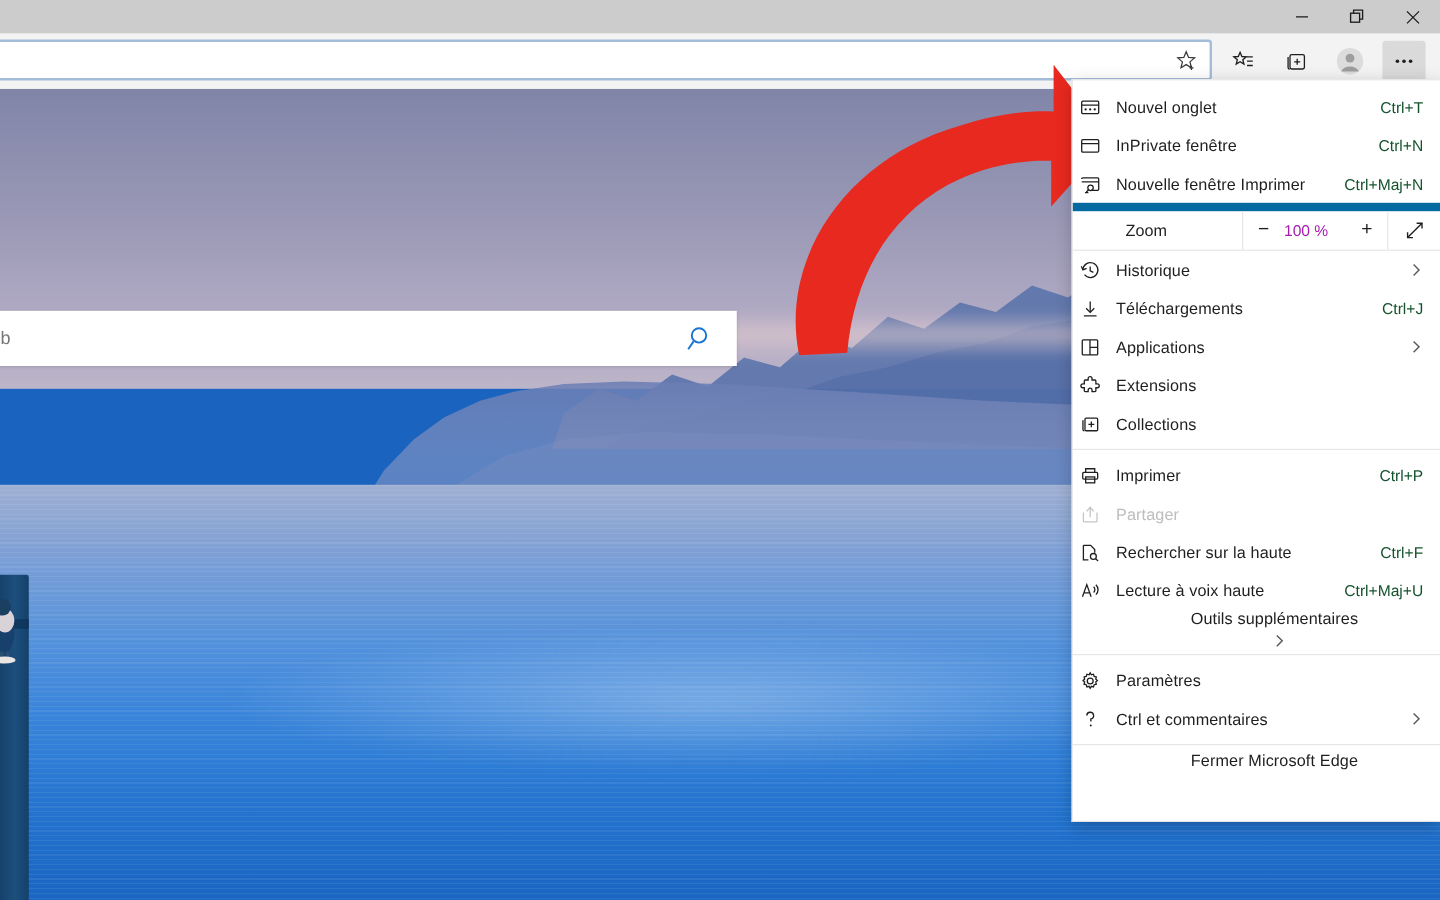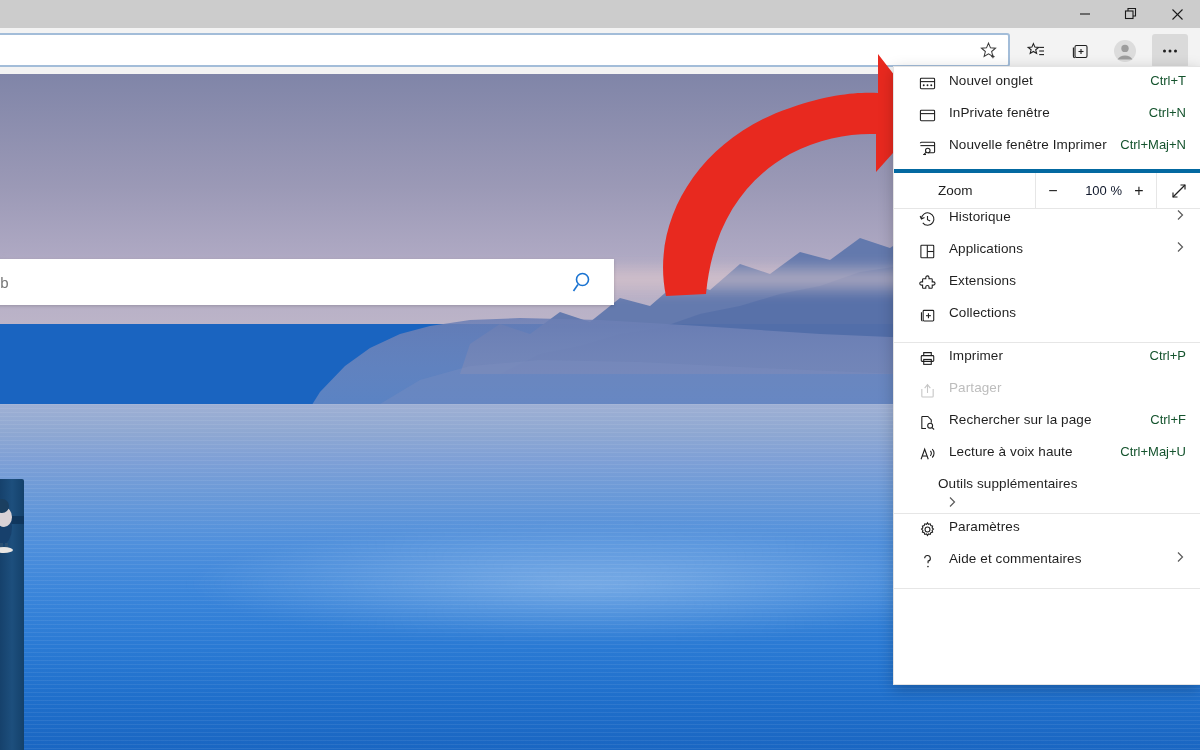--- a/index.html
+++ b/index.html
@@ -153,22 +153,22 @@
     width: 307px; height: 619px;
     background: #ffffff;
     border: 1px solid #e4e4e4;
     border-right: none;
     box-shadow: 0 4px 14px rgba(0,0,0,.22);
     padding: 6px 0 4px 0;
   }
   .menu-item {
     position: relative;
     height: 32px;
-    display: flex; align-items: flex-start;
-    padding: 0 14px 0 25px;
+    display: flex; align-items: center;
+    padding: 0 14px 0 6px;
     color: #1f1f1f;
     font-size: 13.5px;
   }
   .menu-item.disabled { color: #bdbdbd; }
   .mi-icon {
     width: 30px; min-width: 30px; height: 20px;
     display: flex; align-items: center; justify-content: flex-start;
     color: #1f1f1f;
   }
   .menu-item.disabled .mi-icon { color: #c6c6c6; }
@@ -178,38 +178,38 @@
   .mi-noicon { padding-left: 44px; flex-direction: column; }
 
   .menu-sep {
     height: 1px; background: #e6e6e6; margin: 5px 0 5px 0;
   }
 
   
   .zoom-row {
     height: 40px;
     display: flex; align-items: stretch;
-    border-top: 4px solid #0369a1;
+    border-top: 7px solid #0369a1;
     border-bottom: 1px solid #e6e6e6;
   }
   .zoom-label {
     flex: 1; display: flex; align-items: center;
     padding-left: 44px; font-size: 13.5px; color: #1f1f1f;
   }
   .zoom-controls {
     display: flex; align-items: center;
     border-left: 1px solid #e6e6e6;
   }
   .zoom-btn {
     width: 34px; height: 100%;
     display: flex; align-items: center; justify-content: center;
     color: #1f1f1f;
   }
   .zoom-value {
-    min-width: 52px; text-align: right; font-size: 13px; color: #0f172a;
+    min-width: 52px; text-align: left; font-size: 13px; color: #a21caf;
   }
   .zoom-full {
     width: 44px; display: flex; align-items: center; justify-content: center;
     border-left: 1px solid #e6e6e6; color: #1f1f1f;
   }
 </style>
 </head>
 <body>
 
 <div id="app">
@@ -411,20 +411,31 @@
         </svg>
       </span>
       <span class="mi-label">Historique</span>
       <span class="mi-chevron">
         <svg width="12" height="12" viewBox="0 0 12 12" fill="none" stroke="currentColor" stroke-width="1.2">
             <polyline points="4,1.5 8.5,6 4,10.5"></polyline>
           </svg>
       </span>
     </div>
 
+    <div class="menu-item">
+      <span class="mi-icon">
+        <svg width="17" height="17" viewBox="0 0 18 18" fill="none" stroke="currentColor" stroke-width="1.15">
+          <line x1="9" y1="2.4" x2="9" y2="11.8"></line>
+            <polyline points="5.4,8.4 9,12 12.6,8.4"></polyline>
+          <line x1="3.4" y1="15" x2="14.6" y2="15"></line>
+        </svg>
+      </span>
+      <span class="mi-label">Téléchargements</span>
+      <span class="mi-shortcut">Ctrl+J</span>
+    </div>
 
     <div class="menu-item">
       <span class="mi-icon">
         <svg width="17" height="17" viewBox="0 0 18 18" fill="none" stroke="currentColor" stroke-width="1.15">
           <rect x="2" y="2.4" width="13.6" height="13.2" rx="0.8"></rect>
           <line x1="8.8" y1="2.4" x2="8.8" y2="15.6"></line>
             <line x1="8.8" y1="9" x2="15.6" y2="9"></line>
         </svg>
       </span>
       <span class="mi-label">Applications</span>
@@ -486,21 +497,21 @@
 
     <div class="menu-item">
       <span class="mi-icon">
         <svg width="17" height="17" viewBox="0 0 18 18" fill="none" stroke="currentColor" stroke-width="1.15">
           <path d="M3 2.6 h6.4 L13 6.2 v3"></path>
             <path d="M3 2.6 v12.8 h4.4"></path>
           <circle cx="11.8" cy="12.4" r="2.6"></circle>
             <line x1="13.8" y1="14.4" x2="16" y2="16.4"></line>
         </svg>
       </span>
-      <span class="mi-label">Rechercher sur la page</span>
+      <span class="mi-label">Rechercher sur la haute</span>
       <span class="mi-shortcut">Ctrl+F</span>
     </div>
 
     <div class="menu-item">
       <span class="mi-icon">
         <svg width="17" height="17" viewBox="0 0 18 18" fill="none" stroke="currentColor" stroke-width="1.15">
           <path d="M2.2 14 L6 3.4 L9.8 14"></path>
             <line x1="3.6" y1="10.6" x2="8.4" y2="10.6"></line>
           <path d="M12 5.2 a3.6 3.6 0 0 1 0 5.2"></path>
             <path d="M14 3.4 a6 6 0 0 1 0 8.8"></path>
@@ -533,25 +544,28 @@
       <span class="mi-label">Paramètres</span>
     </div>
 
     <div class="menu-item">
       <span class="mi-icon">
         <svg width="17" height="17" viewBox="0 0 18 18" fill="none" stroke="currentColor" stroke-width="1.2">
           <path d="M6 5.6 a3 3 0 1 1 3.6 3 v2.2"></path>
           <circle cx="9.5" cy="14.4" r="0.85" fill="currentColor" stroke="none"></circle>
         </svg>
       </span>
-      <span class="mi-label">Aide et commentaires</span>
+      <span class="mi-label">Ctrl et commentaires</span>
       <span class="mi-chevron">
         <svg width="12" height="12" viewBox="0 0 12 12" fill="none" stroke="currentColor" stroke-width="1.2">
             <polyline points="4,1.5 8.5,6 4,10.5"></polyline>
           </svg>
       </span>
     </div>
 
     <div class="menu-sep"></div>
 
+    <div class="menu-item mi-noicon">
+      <span class="mi-label">Fermer Microsoft Edge</span>
+    </div>
 
   </div>
 </div>
 
 </body></html>

